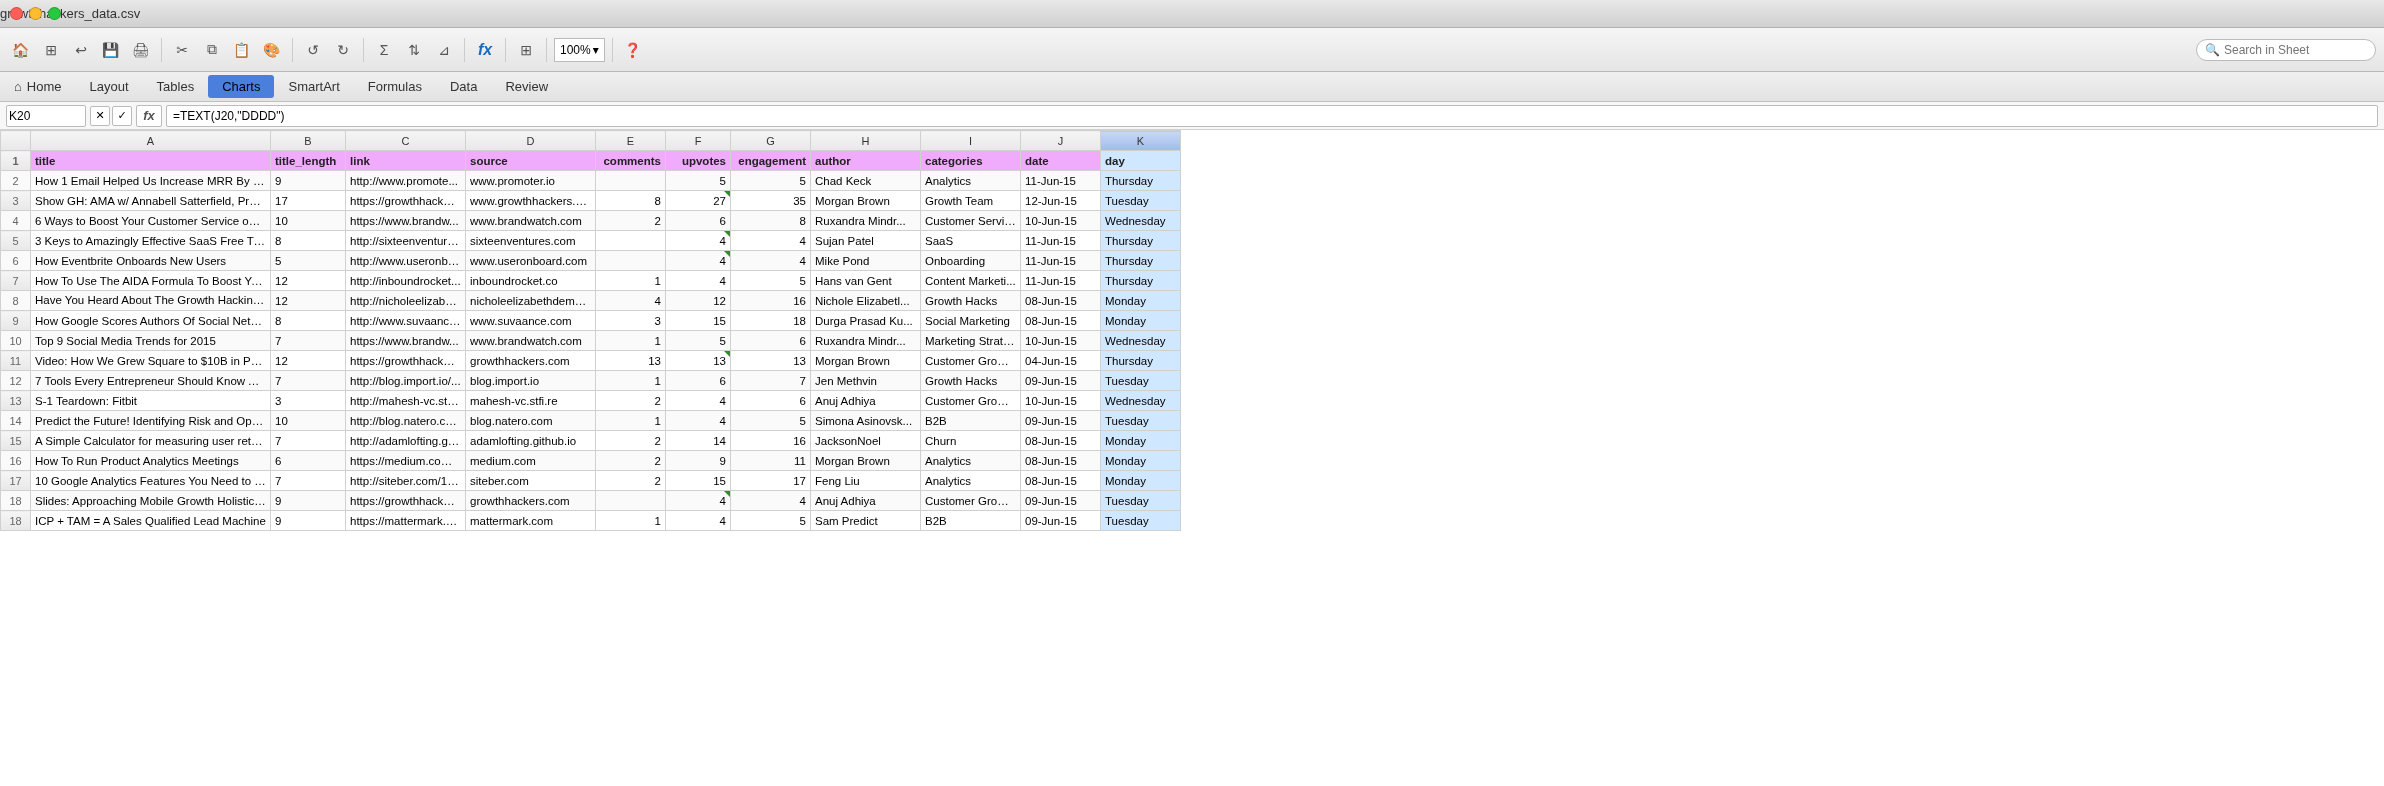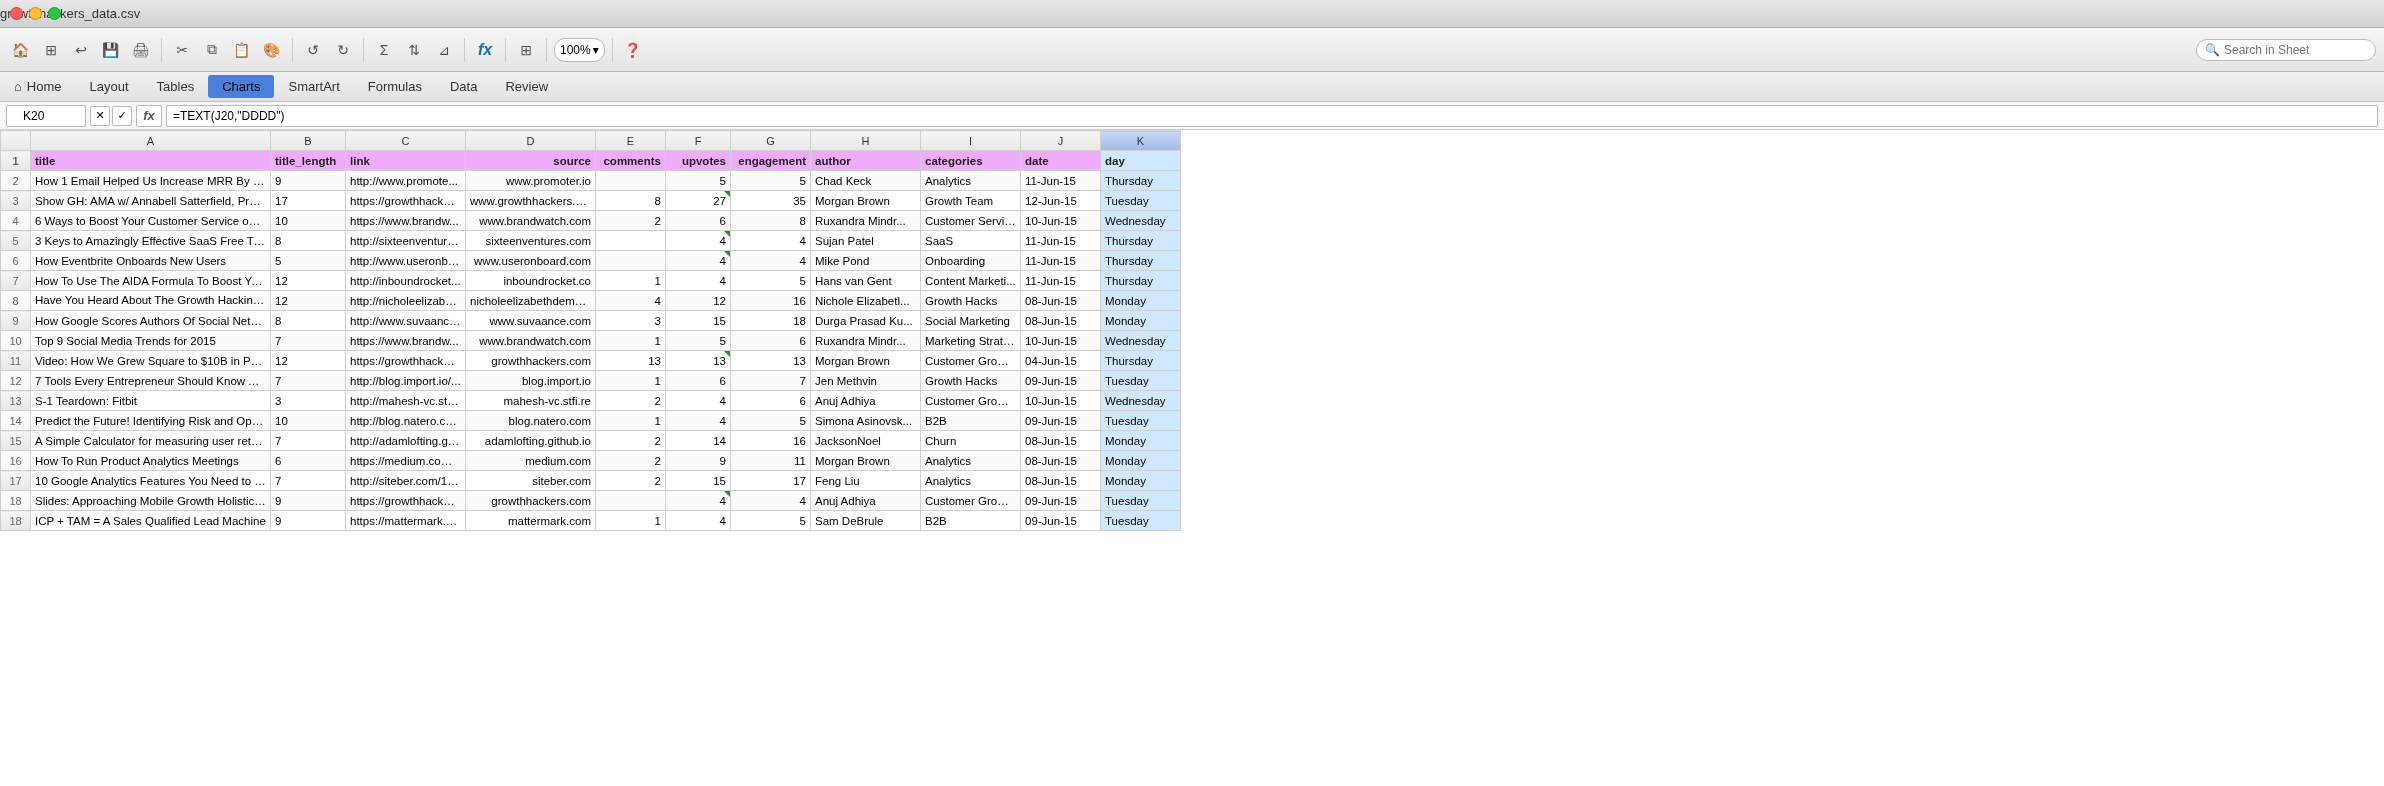--- a/index.html
+++ b/index.html
@@ -45,21 +45,21 @@
       width: 26px; height: 26px;
       display: flex; align-items: center; justify-content: center;
       font-size: 14px; color: #555;
       border-radius: 3px;
       cursor: pointer;
     }
     .toolbar-sep { width: 1px; height: 24px; background: #ccc; margin: 0 3px; }
     .toolbar-dropdown {
       display: flex; align-items: center; gap: 2px;
       border: 1px solid #bbb;
-      border-radius: 11px;
+      border-radius: 0;
       padding: 2px 5px;
       background: white;
       height: 24px;
       font-size: 12px;
     }
     .search-box-toolbar {
       margin-left: auto;
       display: flex;
       align-items: center;
       background: white;
@@ -101,21 +101,21 @@
       align-items: center;
       padding: 0 6px;
       gap: 4px;
     }
     .cell-ref {
       width: 80px;
       height: 22px;
       border: 1px solid #bbb;
       border-radius: 2px;
       font-size: 12px;
-      padding: 0 16px;
+      padding: 0 2px;
       background: white;
     }
     .formula-btns { display: flex; gap: 2px; }
     .formula-btn {
       width: 20px; height: 20px;
       border: 1px solid #bbb;
       border-radius: 2px;
       background: white;
       font-size: 11px;
       cursor: pointer;
@@ -202,21 +202,21 @@
       top: 0; right: 0;
       width: 0; height: 0;
       border-style: solid;
       border-width: 0 6px 6px 0;
       border-color: transparent #2c8f2c transparent transparent;
     }
     
     .col-a { width: 240px; min-width: 240px; max-width: 240px; }
     .col-b { width: 75px; min-width: 75px; max-width: 75px; }
     .col-c { width: 120px; min-width: 120px; max-width: 120px; margin-left: 47px; }
-    .col-d { width: 130px; min-width: 130px; max-width: 130px; text-align: right; }
+    .col-d { width: 130px; min-width: 130px; max-width: 130px; }
     .col-e { width: 70px; min-width: 70px; max-width: 70px; text-align: right; margin-left: 40px; }
     .col-f { width: 65px; min-width: 65px; max-width: 65px; text-align: right; }
     .col-g { width: 80px; min-width: 80px; max-width: 80px; text-align: right; }
     .col-h { width: 110px; min-width: 110px; max-width: 110px; }
     .col-i { width: 100px; min-width: 100px; max-width: 100px; }
     .col-j { width: 80px; min-width: 80px; max-width: 80px; }
     .col-k { width: 80px; min-width: 80px; max-width: 80px; background: #d0e8ff !important; }
 
     td.num { text-align: right; }
     td.col-k-cell { background: #d0e8ff !important; }
@@ -593,20 +593,20 @@
         </tr>
         <tr>
           <td class="row-num">18</td>
           <td class="col-a" title="ICP + TAM = A Sales Qualified Lead Machine">ICP + TAM = A Sales Qualified Lead Machine</td>
           <td class="col-b" title="9">9</td>
           <td class="col-c" title="https://mattermark.c...">https://mattermark.c...</td>
           <td class="col-d" title="mattermark.com">mattermark.com</td>
           <td class="col-e num" title="1">1</td>
           <td class="col-f num" title="4">4</td>
           <td class="col-g num" title="5">5</td>
-          <td class="col-h" title="Sam DeBrule">Sam DeBrule</td>
+          <td class="col-h" title="Sam DeBrule">Sam Predict</td>
           <td class="col-i" title="B2B">B2B</td>
           <td class="col-j" title="09-Jun-15">09-Jun-15</td>
           <td class="col-k col-k-cell" title="Tuesday">Tuesday</td>
         </tr>
       </tbody>
   </table>
 </div>
 
 </body></html>

